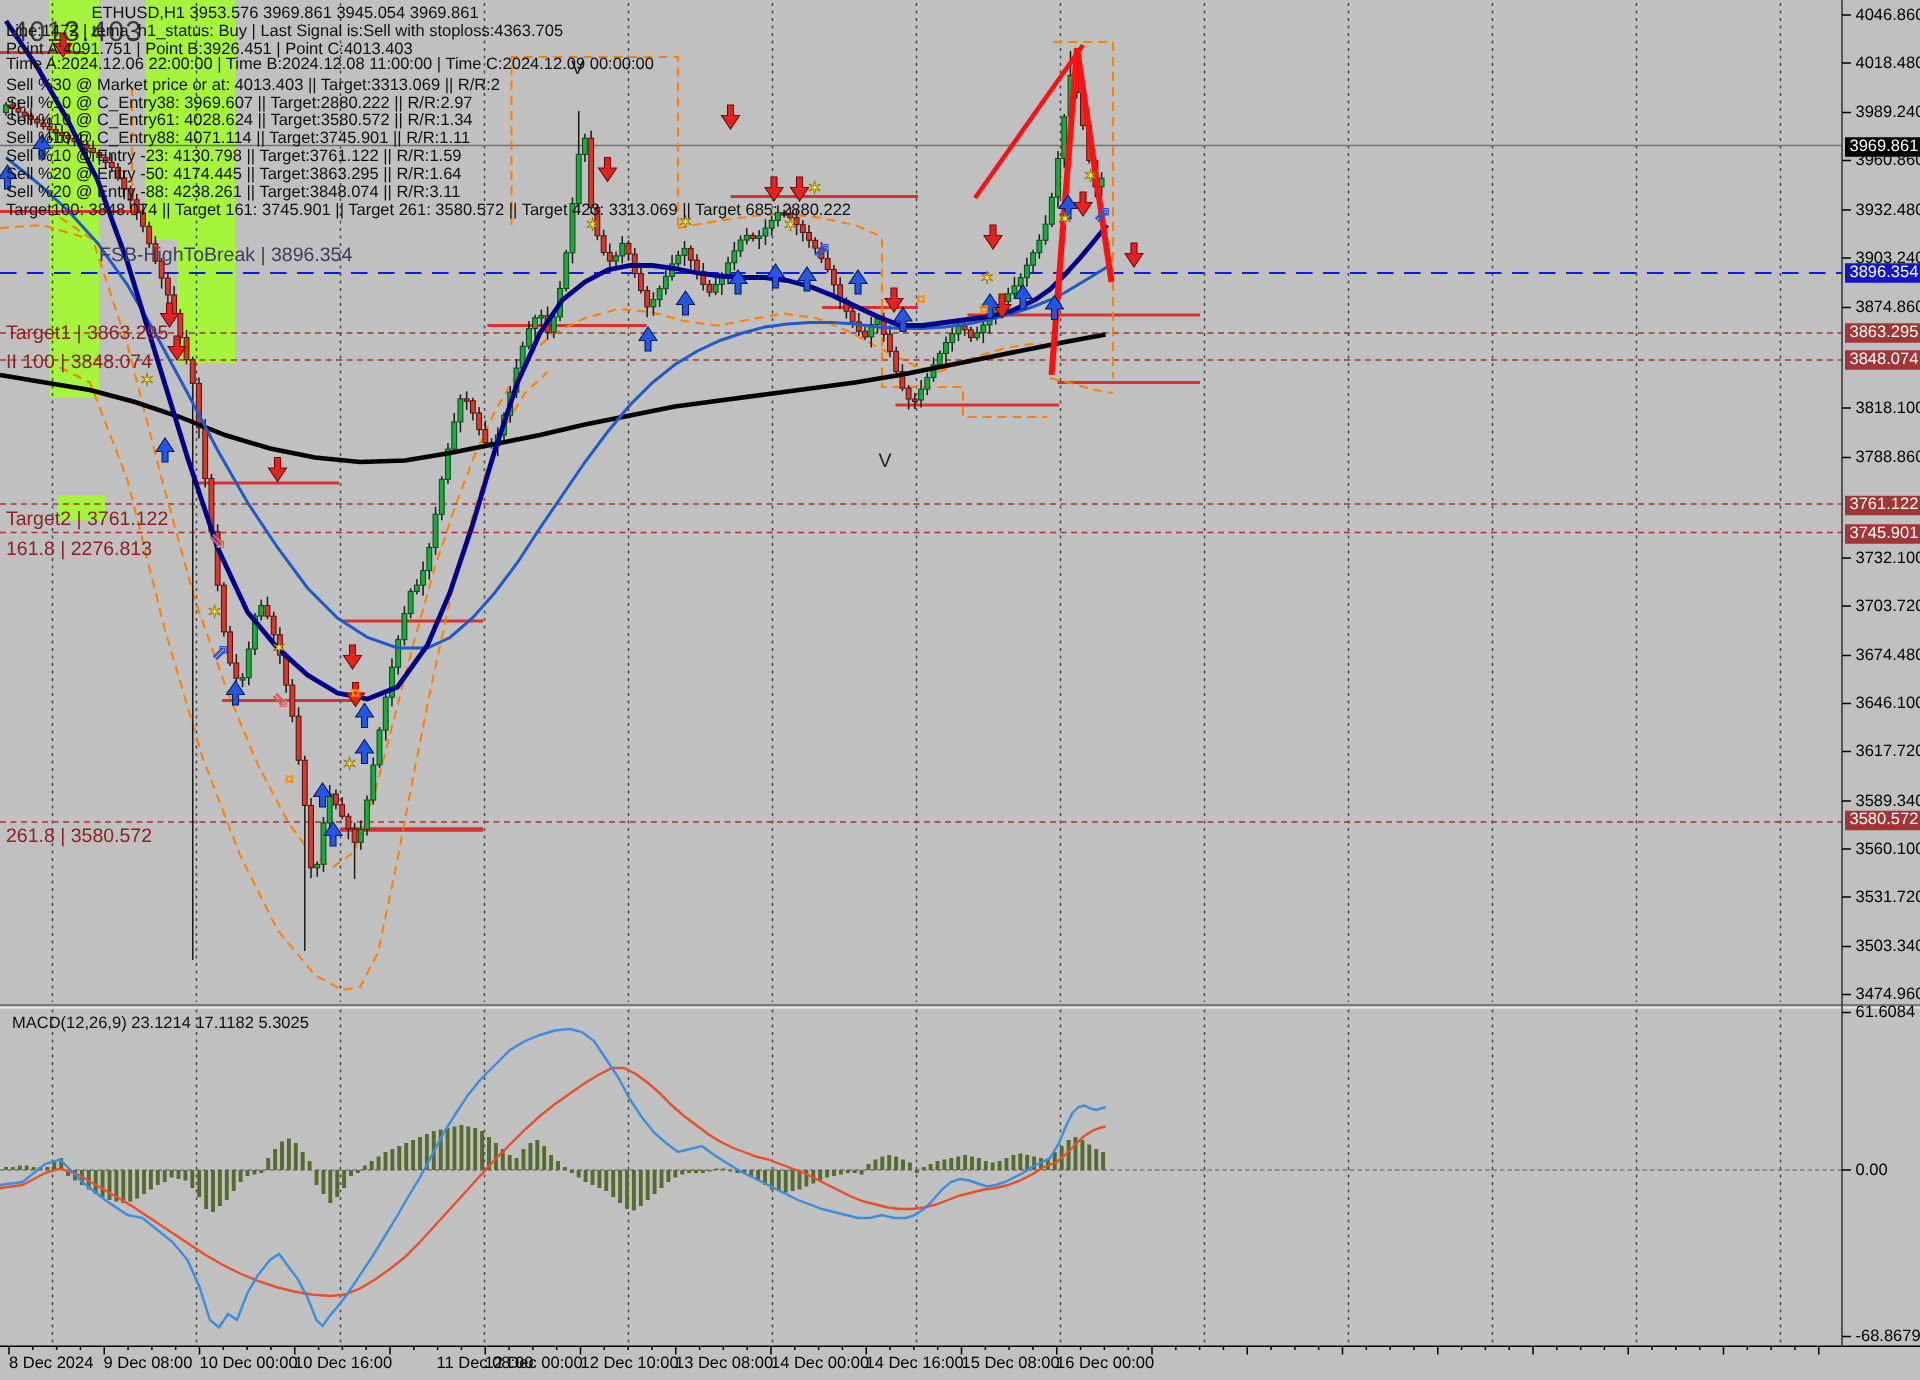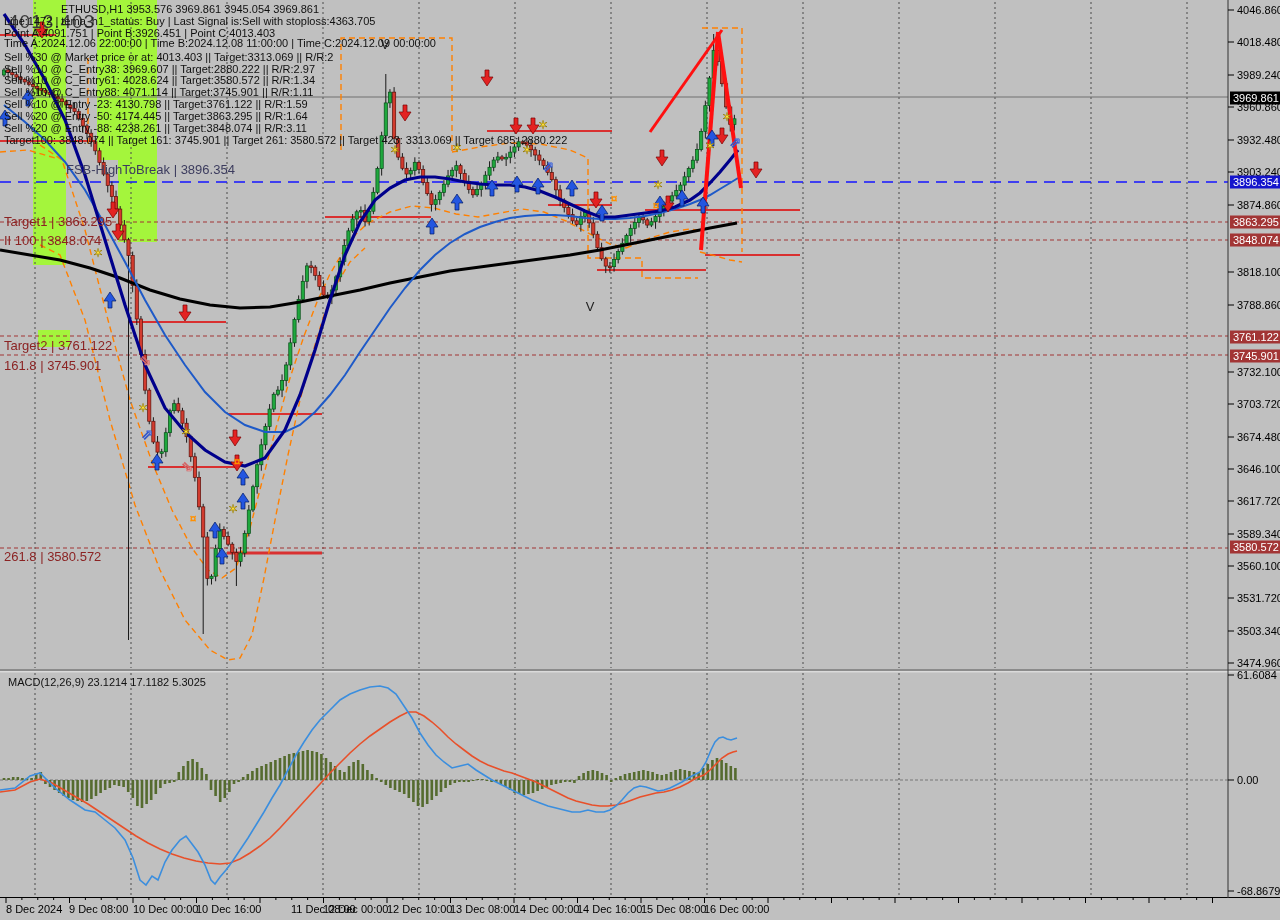--- a/index.html
+++ b/index.html
@@ -801,21 +801,21 @@
       <div class="info-line" style="left: 4px; top: 98.2px;">Sell %10 @ Entry -23: 4130.798 || Target:3761.122 || R/R:1.59</div>
       <div class="info-line" style="left: 4px; top: 110.1px;">Sell %20 @ Entry -50: 4174.445 || Target:3863.295 || R/R:1.64</div>
       <div class="info-line" style="left: 4px; top: 122px;">Sell %20 @ Entry -88: 4238.261 || Target:3848.074 || R/R:3.11</div>
       <div class="info-line" style="left: 4px; top: 133.9px;">Target100: 3848.074 || Target 161: 3745.901 || Target 261: 3580.572 || Target 423: 3313.069 || Target 685: 2880.222</div>
     </div>
   <div class="big-price">4013.403</div>
   <div id="level-labels">
       <div class="level-label" style="left: 4px; top: 214px;">Target1 | 3863.295</div>
       <div class="level-label" style="left: 4px; top: 233px;">II 100 | 3848.074</div>
       <div class="level-label" style="left: 4px; top: 338px;">Target2 | 3761.122</div>
-      <div class="level-label" style="left: 4px; top: 358px;">161.8 | 3745.901</div>
+      <div class="level-label" style="left: 4px; top: 358px;">161.8 | 2276.813</div>
       <div class="level-label" style="left: 4px; top: 549px;">261.8 | 3580.572</div>
     </div>
   <div class="fsb-label">FSB-HighToBreak | 3896.354</div>
   <div class="macd-label">MACD(12,26,9) 23.1214 17.1182 5.3025</div>
 
   <div class="price-axis-area" id="price-axis"></div>
   <div class="time-axis-area" id="time-axis"></div>
 <div class="axis-label" style="top: 10px; left: 1237px;">4046.860</div>
     <div class="axis-label" style="top: 42px; left: 1237px;">4018.480</div>
     <div class="axis-label" style="top: 75px; left: 1237px;">3989.240</div>

